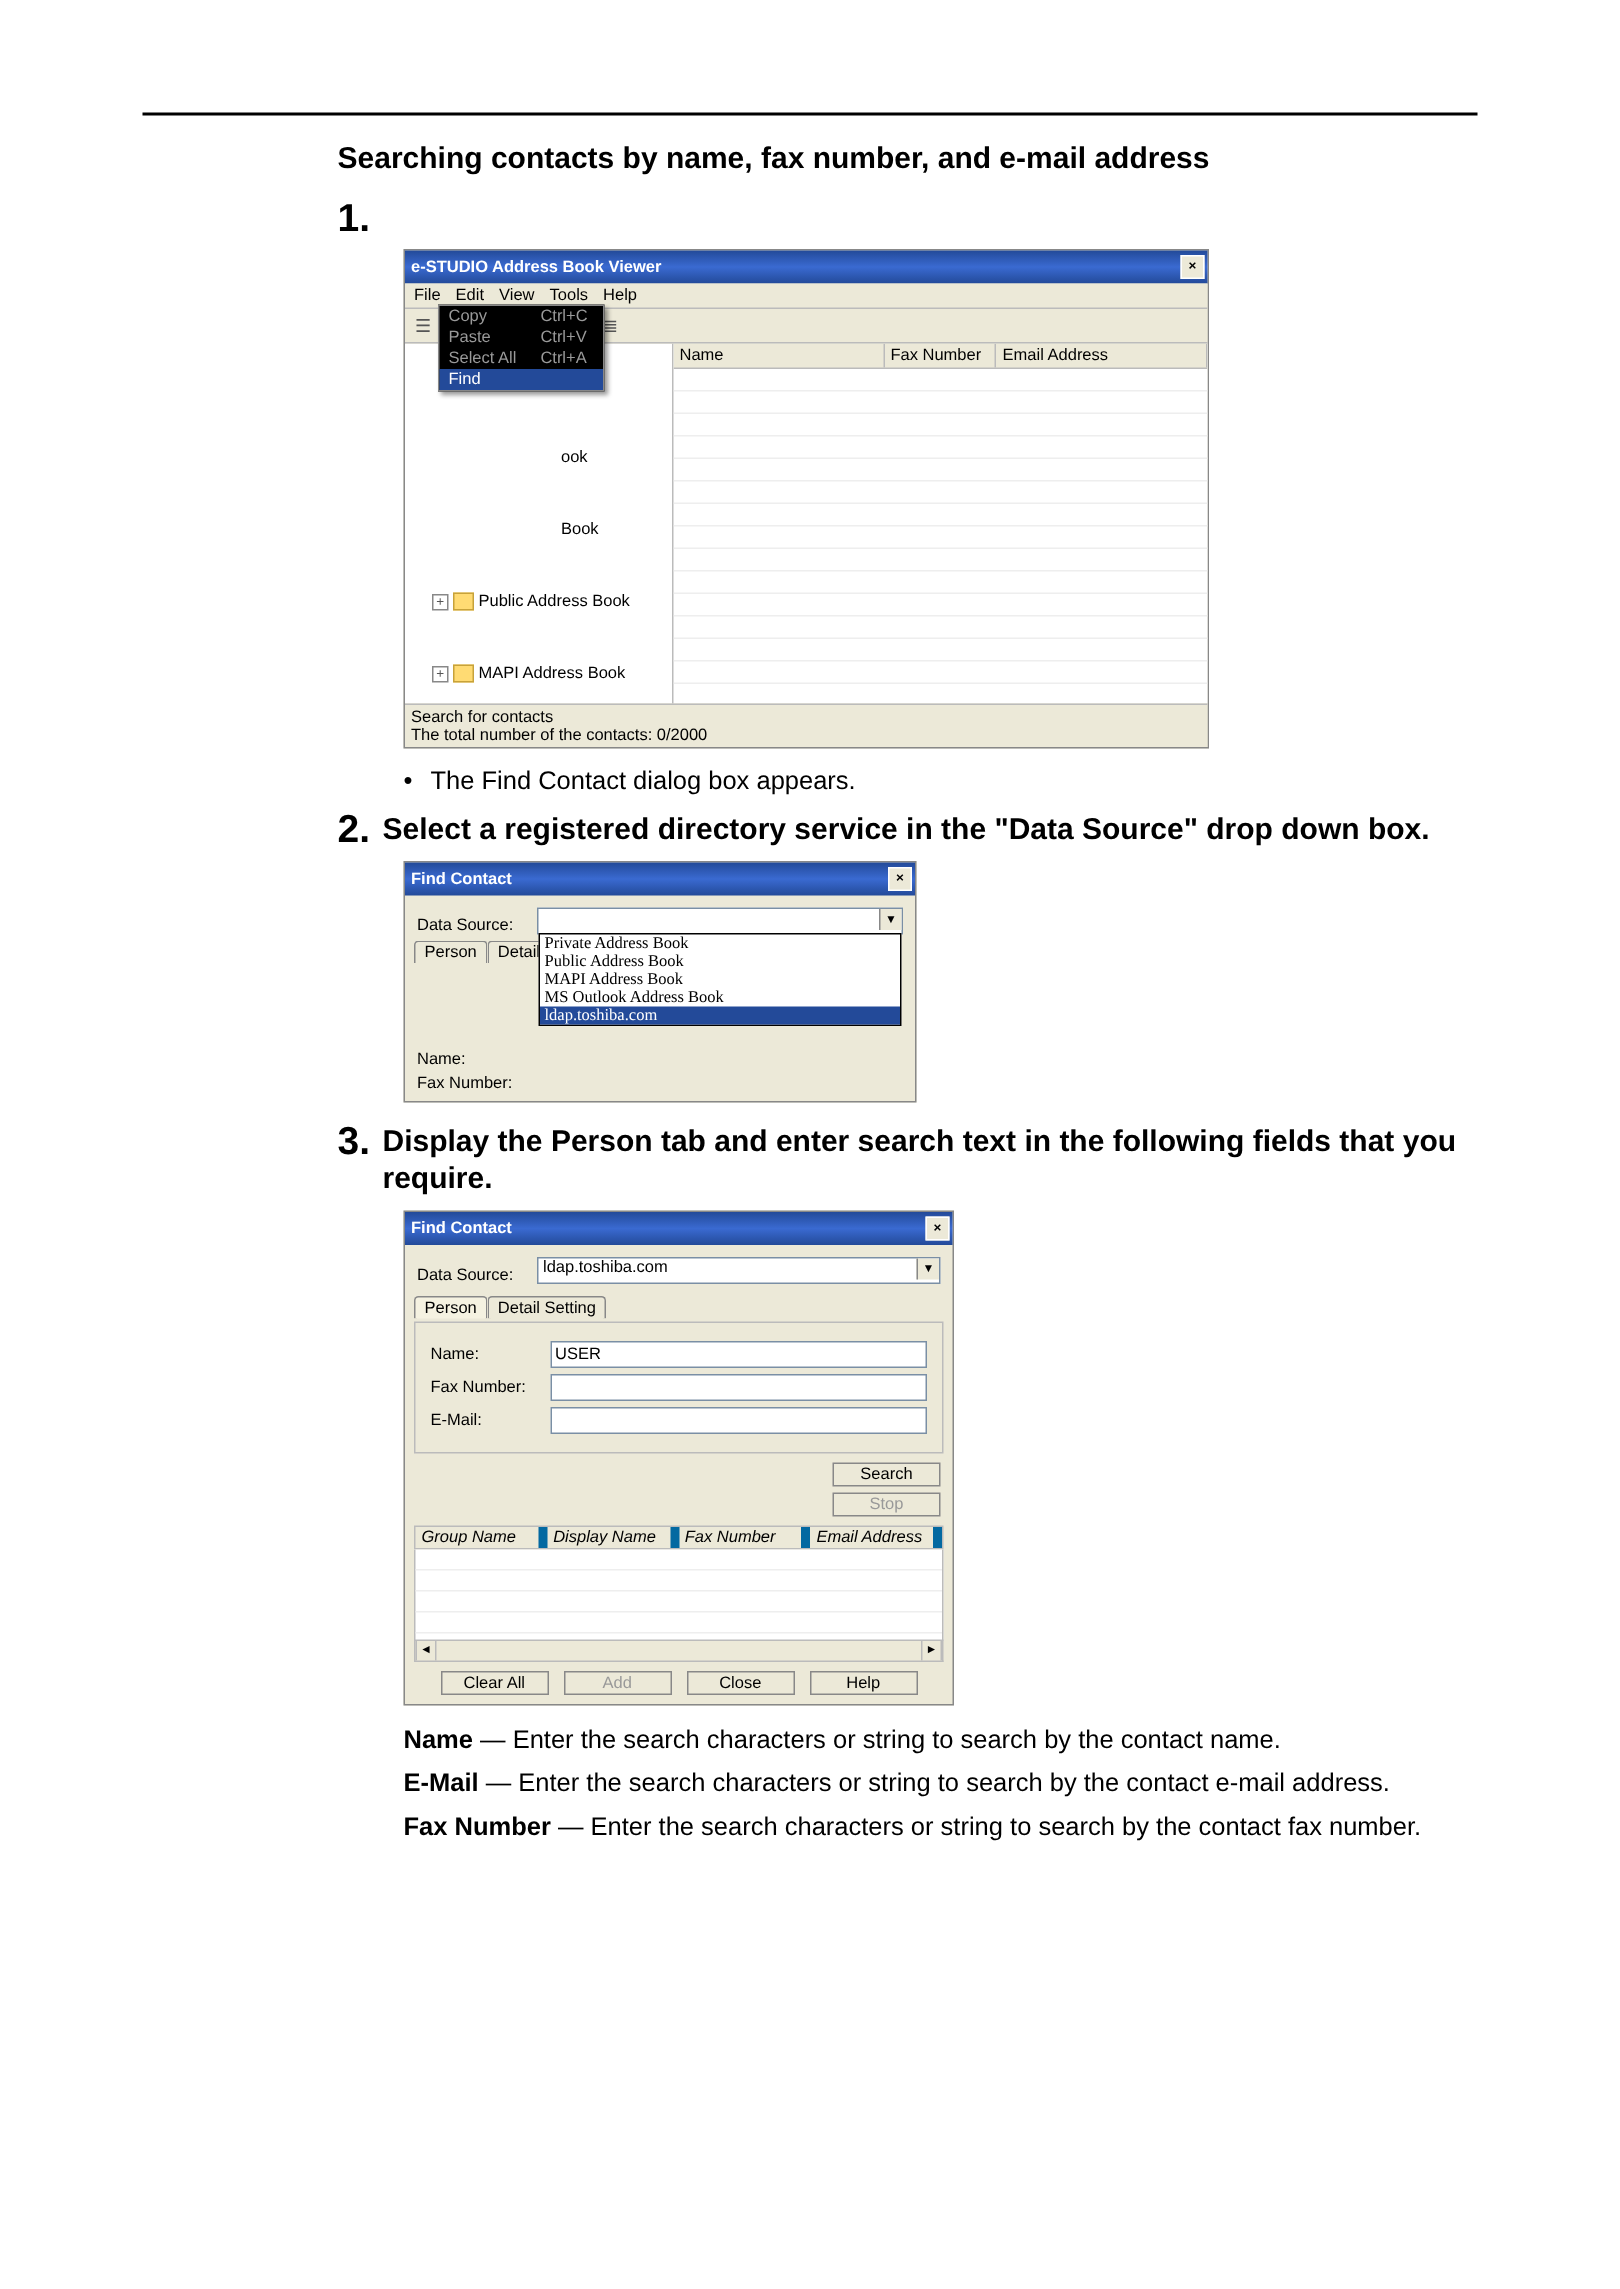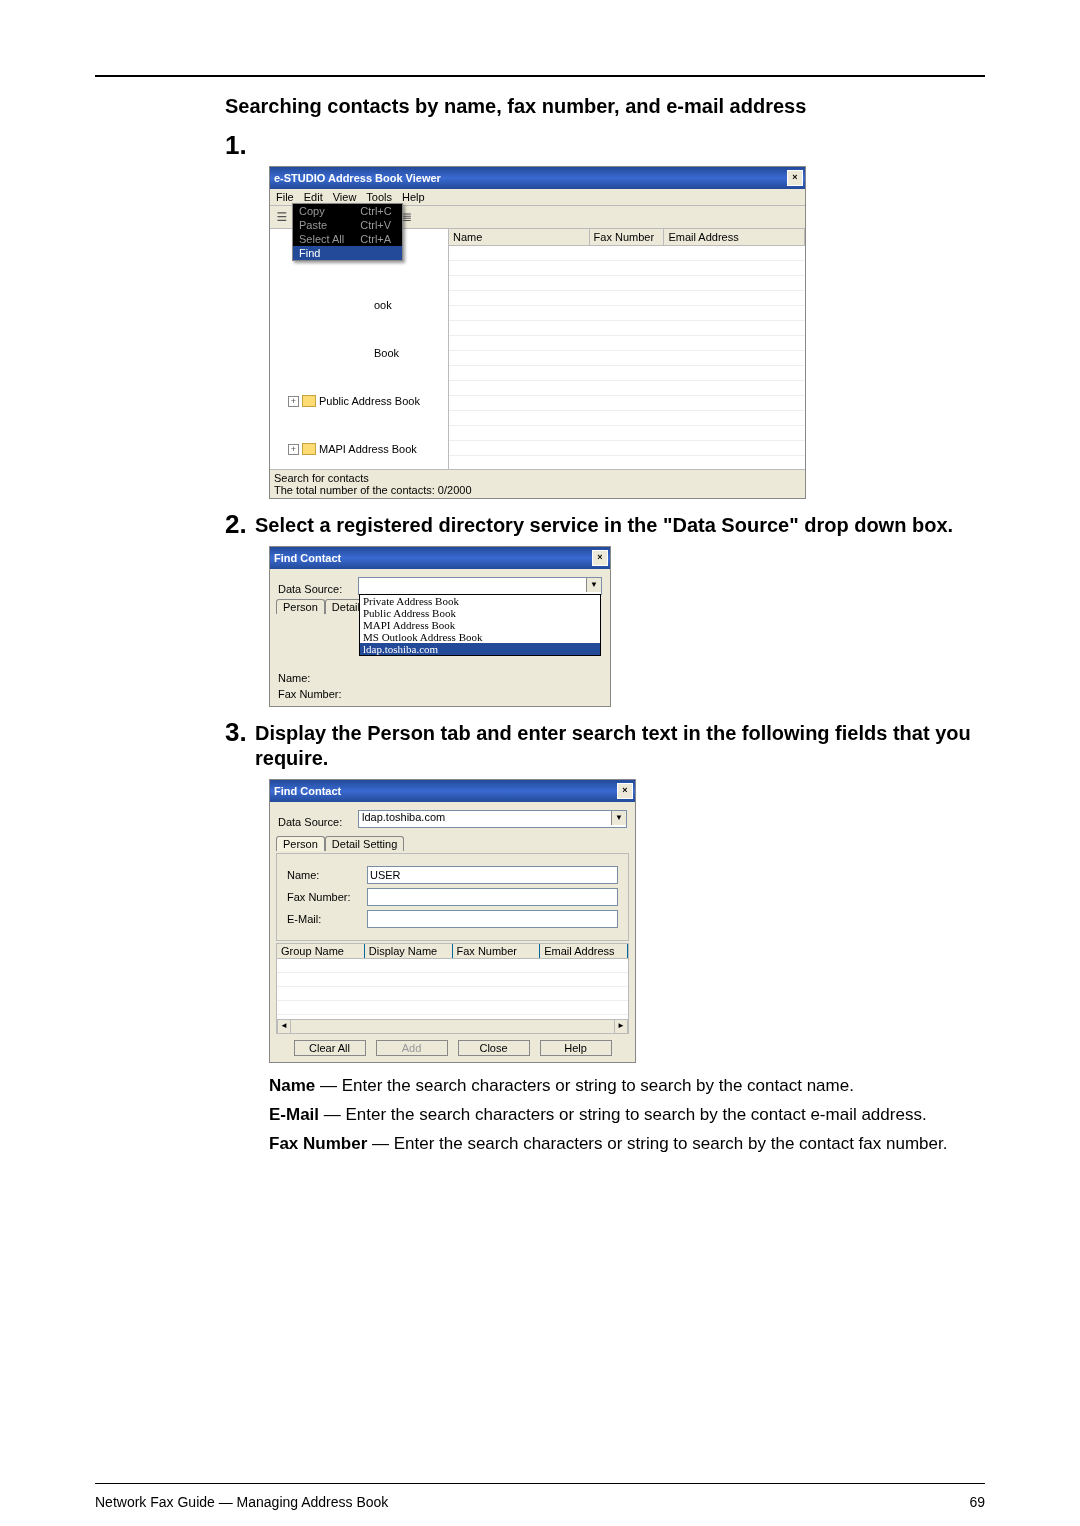--- a/index.html
+++ b/index.html
@@ -267,21 +267,21 @@
     font-size:11px;
     padding:1px 0;
   }
   .wbtn.dis { color:#999; }
   .results-head {
     display:flex;
     background:#ece9d8;
     border:1px solid #bbb;
     margin:2px 6px 0 6px;
   }
-  .results-head div { border-right:1px solid #0369a1; padding:1px 4px; font-size:11px; }
+  .results-head div { border-right:6px solid #0369a1; padding:1px 4px; font-size:11px;font-style:italic; }
   .results-body {
     background:#fff;
     border:1px solid #bbb;
     border-top:none;
     margin:0 6px;
     height: 60px;
   }
   .results-body .r { height:13px; border-bottom:1px solid #eee; }
   .scroll-h {
     display:flex; justify-content:space-between;
@@ -419,20 +419,23 @@
               <div class="row"></div>
           </div>
         </div>
       </div>
       <div class="statusbar">
         <span>Search for contacts</span>
         <span>The total number of the contacts: 0/2000</span>
       </div>
     </div>
 
+    <div class="bullet">
+        <span>The Find Contact dialog box appears.</span>
+      </div>
 
     <div class="step">
       <div class="step-num">2.</div>
       <div class="step-text">Select a registered directory service in the "Data Source" drop down box.</div>
     </div>
 
     <div class="win win2">
       <div class="titlebar">
         <span>Find Contact</span>
         <span class="tb-close">×</span>
@@ -494,20 +497,24 @@
         </div>
         <div class="fr">
           <label>Fax Number:</label>
           <input style="">
         </div>
         <div class="fr">
           <label>E-Mail:</label>
           <input style="">
         </div>
       </div>
+      <div class="side-btns">
+        <div class="wbtn">Search</div>
+        <div class="wbtn dis">Stop</div>
+      </div>
       <div class="results-head">
         <div style="flex:1">Group Name</div>
         <div style="flex:1">Display Name</div>
         <div style="flex:1">Fax Number</div>
         <div style="flex:1">Email Address</div>
       </div>
       <div class="results-body">
         <div class="r"></div>
           <div class="r"></div>
           <div class="r"></div>
@@ -523,17 +530,13 @@
         <div class="wbtn">Close</div>
         <div class="wbtn">Help</div>
       </div>
     </div>
 
     <p class="body-text"><b>Name</b><span> — Enter the search characters or string to search by the contact name.</span></p>
     <p class="body-text"><b>E-Mail</b><span> — Enter the search characters or string to search by the contact e-mail address.</span></p>
     <p class="body-text"><b>Fax Number</b><span> — Enter the search characters or string to search by the contact fax number.</span></p>
   </div>
 
-  <div class="footer">
-    <span>Network Fax Guide — Managing Address Book</span>
-    <span>69</span>
-  </div>
 </div>
 
 </body></html>

